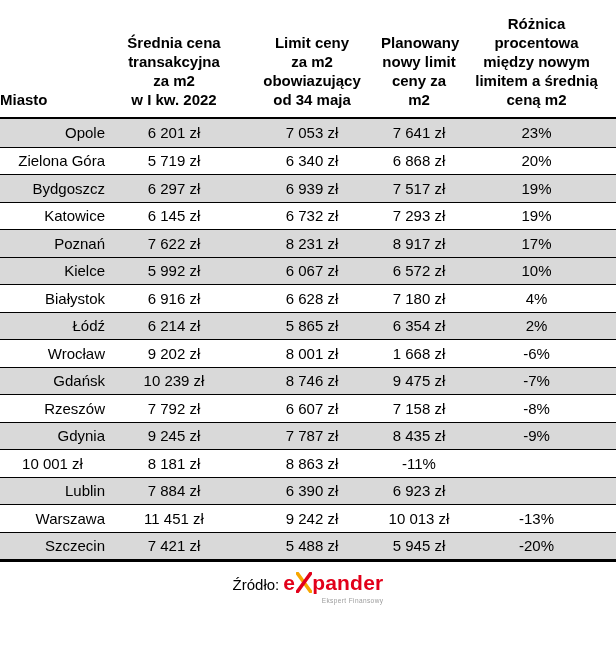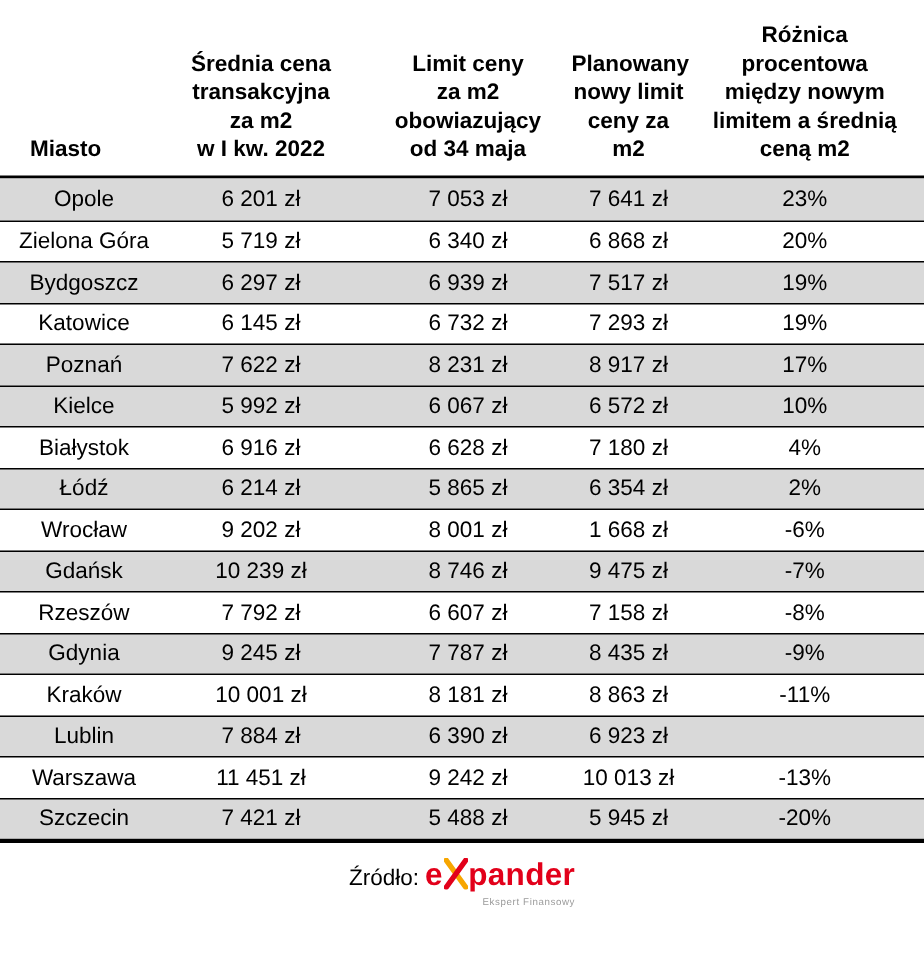--- a/index.html
+++ b/index.html
@@ -31,39 +31,38 @@
   }
   .header-cell {
     font-weight: bold;
     font-size: 15px;
     line-height: 19px;
     text-align: center;
     white-space: pre-line;
   }
   .header-cell.city {
     text-align: left;
-    padding-left: 20px;
   }
 
   
   .table-body {
     border-top: 2px solid var(--border);
     border-bottom: 3px solid var(--border);
   }
   .row {
     display: grid;
     grid-template-columns: 105px 138px 138px 76px 159px;
     height: 27.5px;
     align-items: center;
     font-size: 15px;
   }
   .row + .row { border-top: 1.5px solid var(--border); }
   .row.alt { background: var(--row-alt-bg); }
   .cell { text-align: center; white-space: nowrap; }
-  .cell.c0 { text-align: center; padding-left: 7px; }
+  .cell.c0 { text-align: right; padding-left: 7px; }
 
   
   .footer {
     margin-top: 7px;
     display: flex;
     justify-content: center;
     align-items: baseline;
   }
   .source-label {
     font-size: 15px;
@@ -201,21 +200,20 @@
         <div class="cell c4">-8%</div>
       </div>
       <div class="row alt">
         <div class="cell c0">Gdynia</div>
         <div class="cell c1">9 245 zł</div>
         <div class="cell c2">7 787 zł</div>
         <div class="cell c3">8 435 zł</div>
         <div class="cell c4">-9%</div>
       </div>
       <div class="row">
-        <div class="cell c0">Kraków</div>
         <div class="cell c1">10 001 zł</div>
         <div class="cell c2">8 181 zł</div>
         <div class="cell c3">8 863 zł</div>
         <div class="cell c4">-11%</div>
       </div>
       <div class="row alt">
         <div class="cell c0">Lublin</div>
         <div class="cell c1">7 884 zł</div>
         <div class="cell c2">6 390 zł</div>
         <div class="cell c3">6 923 zł</div>

